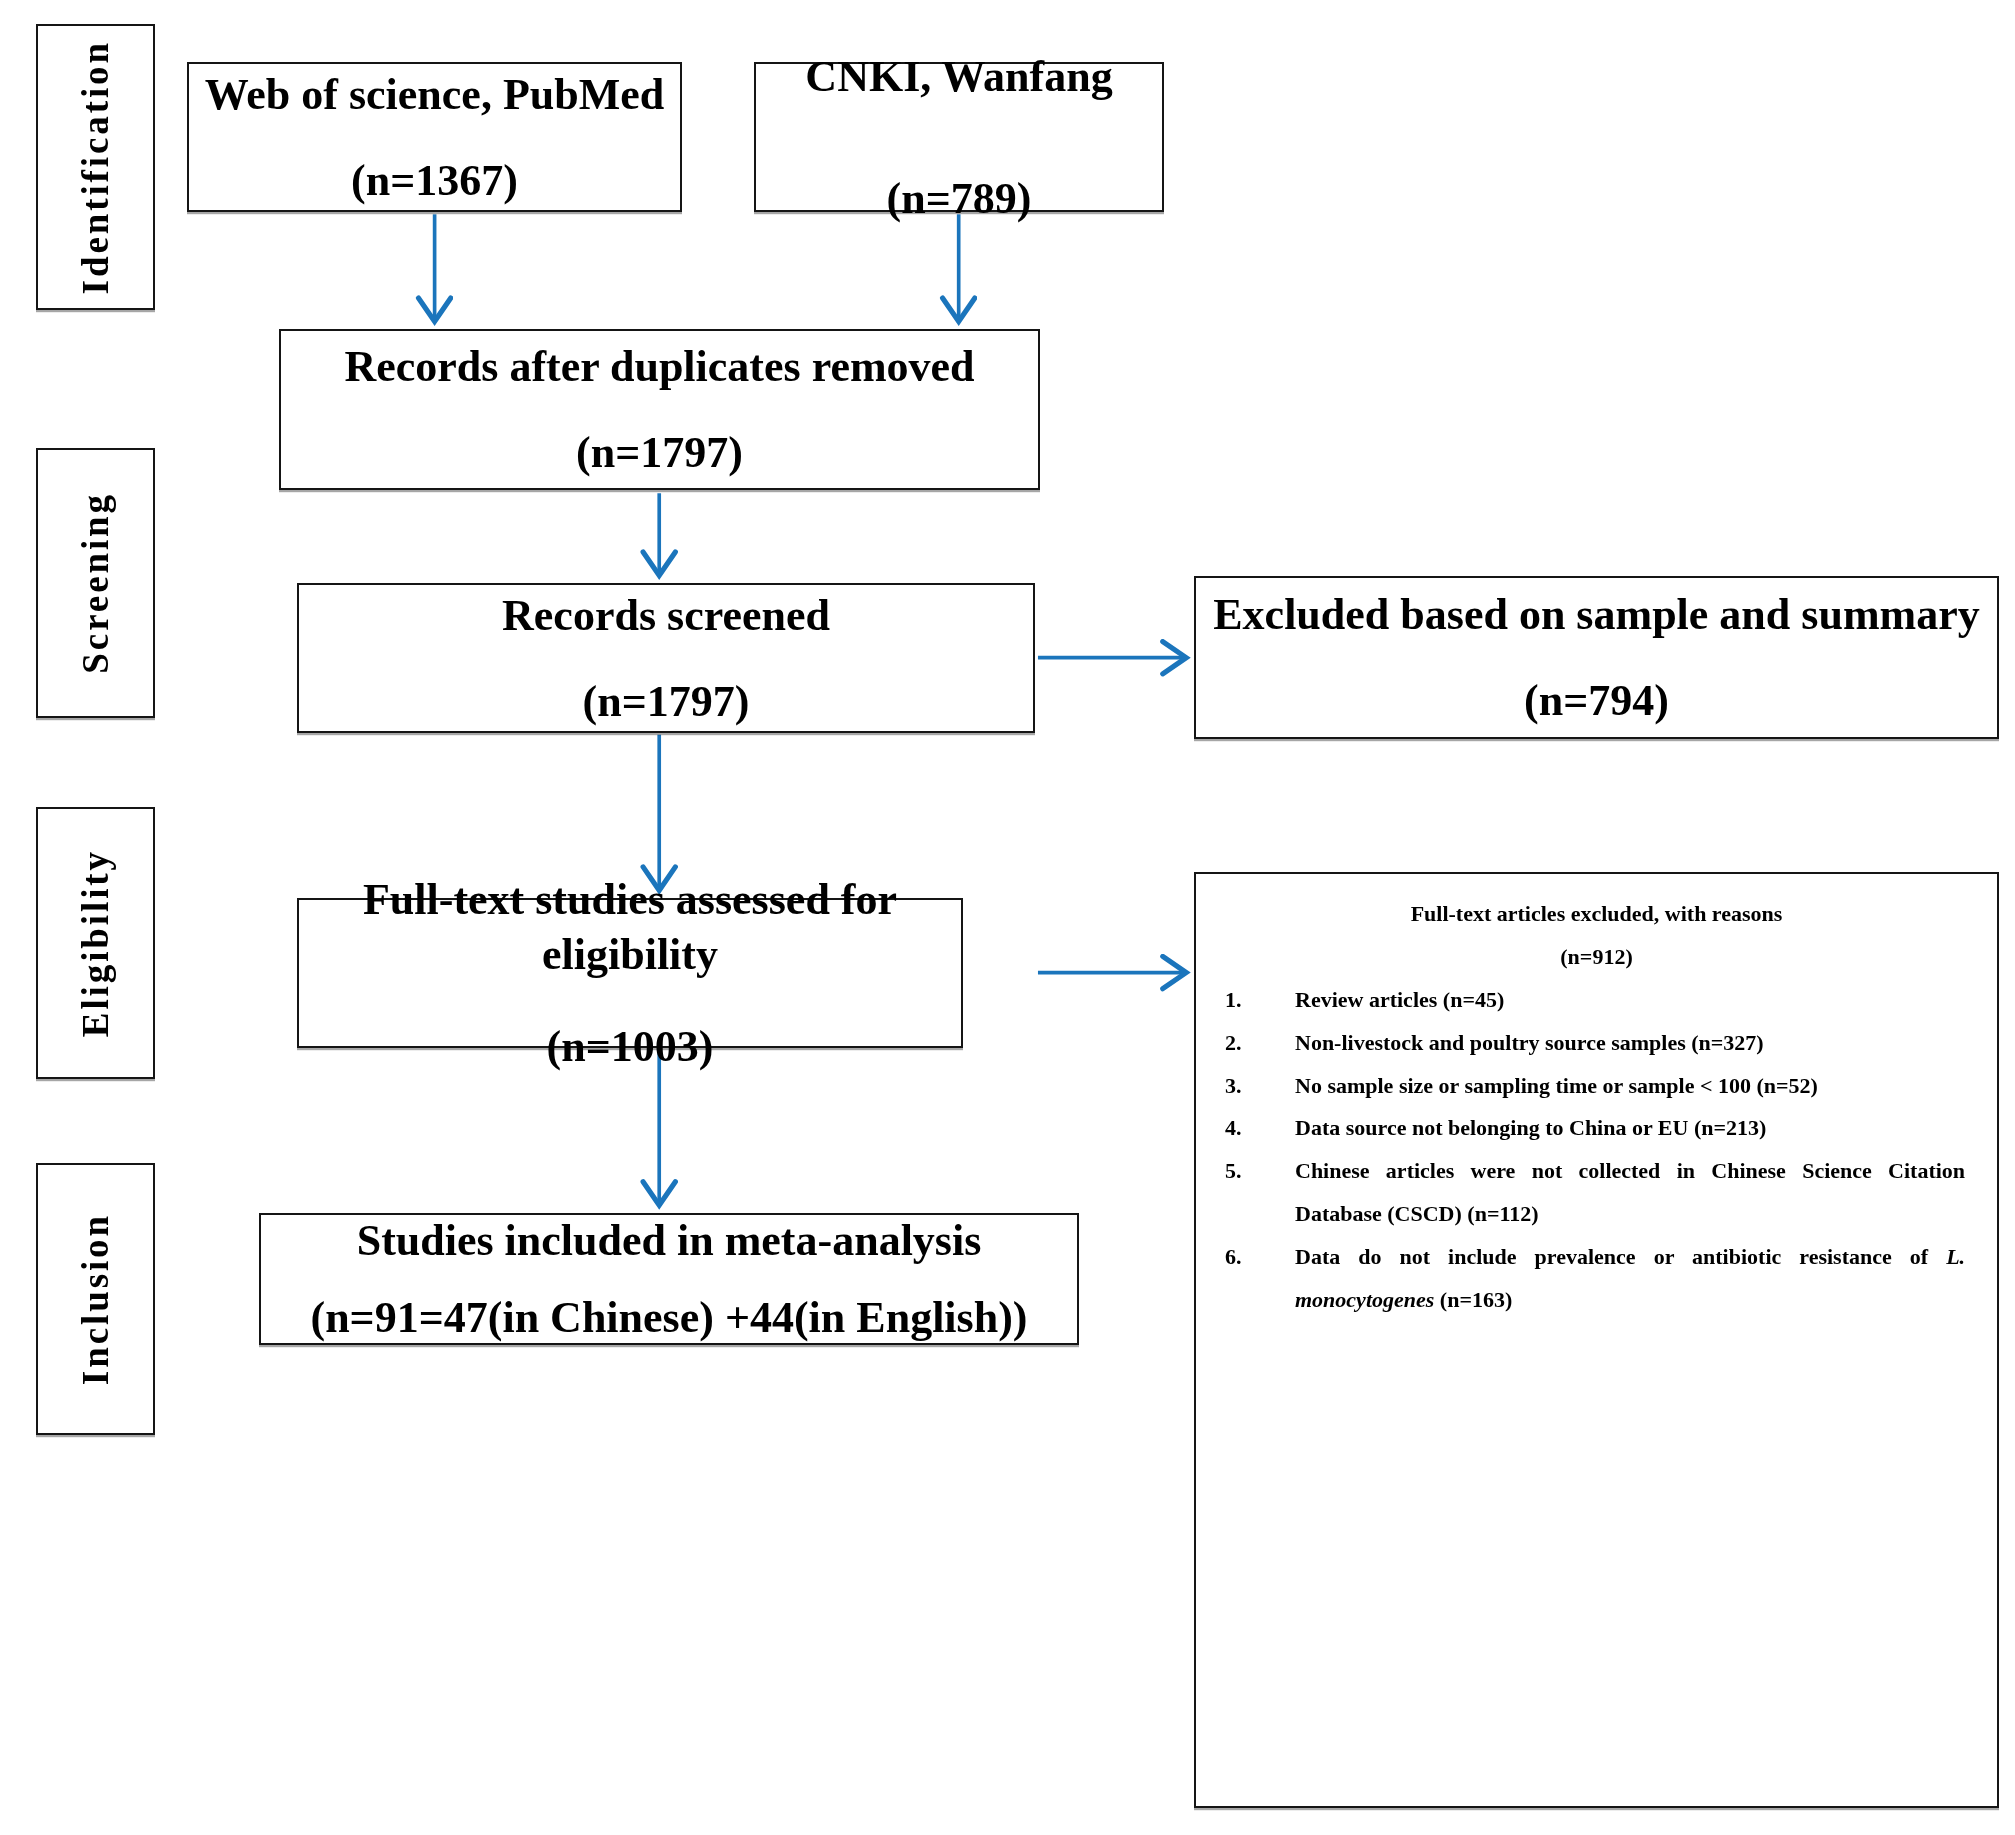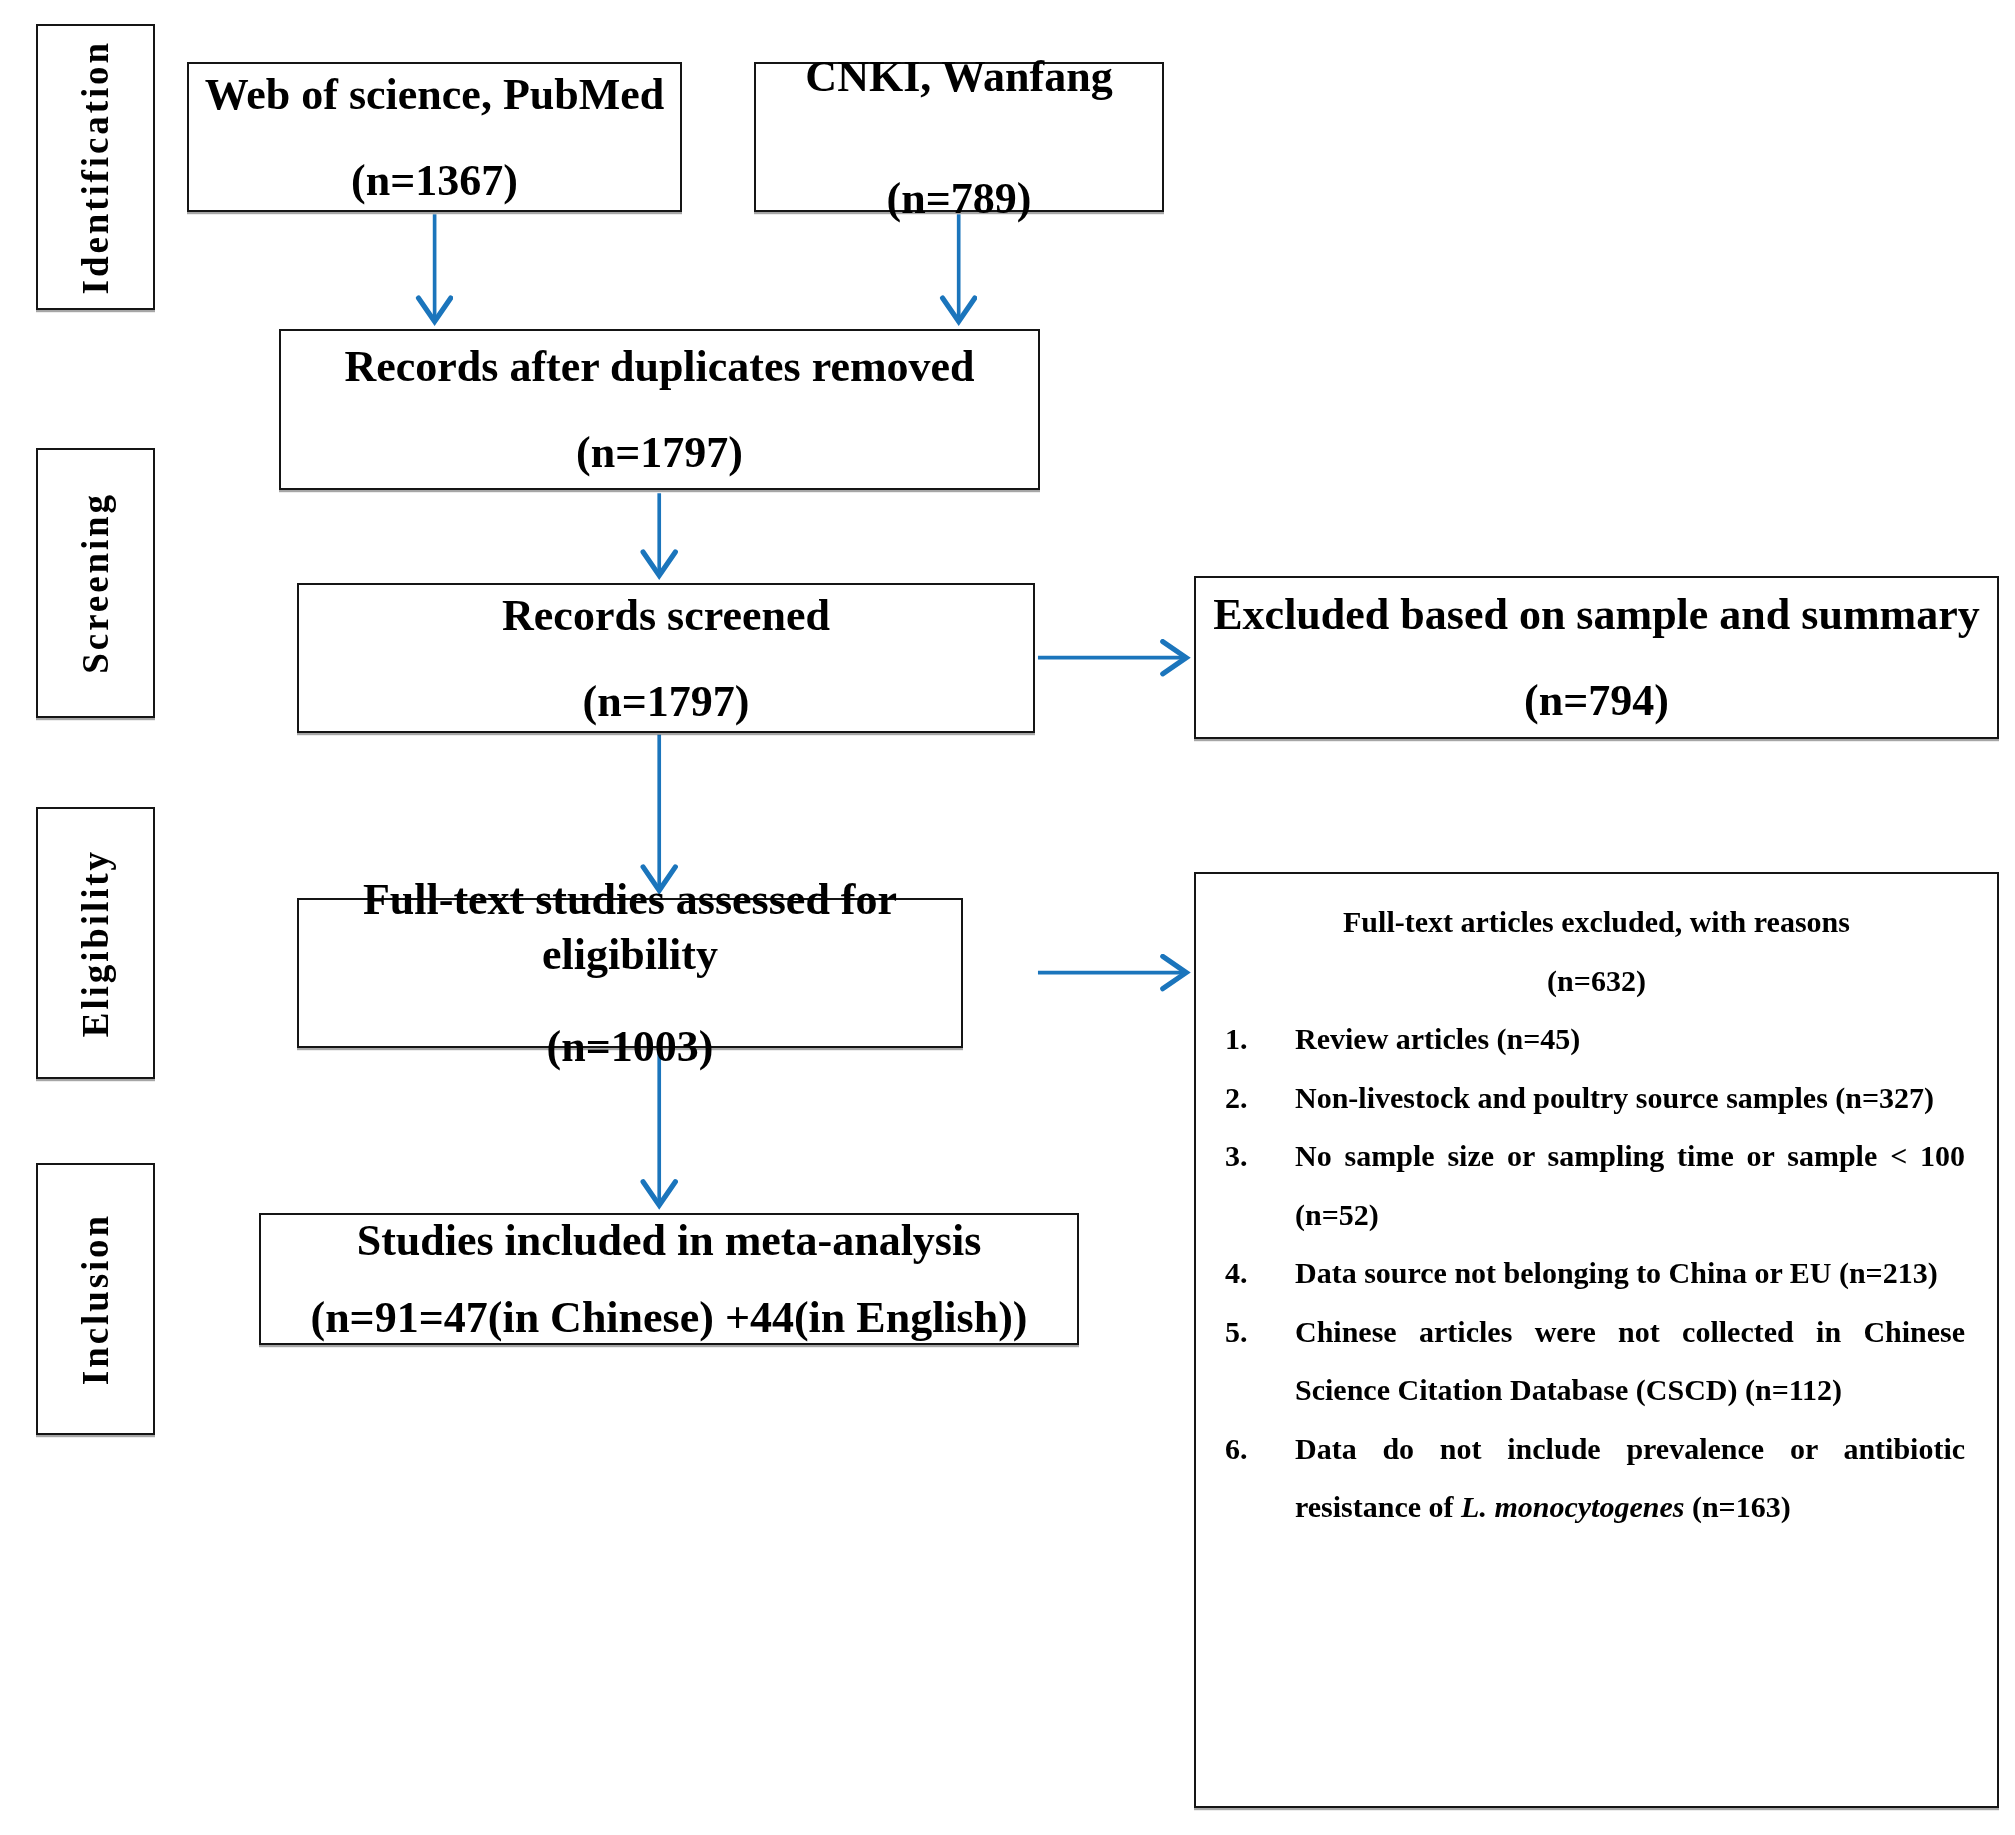--- a/index.html
+++ b/index.html
@@ -49,21 +49,21 @@
   #box-cnki{left:754px;top:62px;width:410px;height:150px;gap:36px;}
   #box-dup{left:279px;top:329px;width:761px;height:161px;}
   #box-screened{left:297px;top:583px;width:738px;height:150px;}
   #box-excluded{left:1194px;top:576px;width:805px;height:163px;}
   #box-fulltext{left:297px;top:898px;width:666px;height:150px;gap:6px;}
   #box-included{left:259px;top:1213px;width:820px;height:132px;}
   #box-reasons{
     left:1194px;top:872px;width:805px;height:936px;
     justify-content:flex-start;
     padding:19px 29px 11.7px 29px;
-    font-size:30px;line-height:1.95;
+    font-size:22px;line-height:1.95;
   }
   #box-reasons .title{text-align:center;}
   #box-reasons .count{text-align:center;}
   .reasons-list{width:100%;margin-top:0;}
   .reason{
     display:grid;
     grid-template-columns:70px 1fr;
     text-align:left;
     line-height:1.95;
   }
@@ -135,21 +135,21 @@
     <span class="l2">(n=1003)</span>
   </div>
 
   <div class="box" id="box-included">
     <span class="l1">Studies included in meta-analysis</span>
     <span class="l2" style="margin-top:22px">(n=91=47(in Chinese) +44(in English))</span>
   </div>
 
   <div class="box" id="box-reasons">
     <div class="title">Full-text articles excluded, with reasons</div>
-    <div class="count">(n=632)</div>
+    <div class="count">(n=912)</div>
     <div class="reasons-list">
         <div class="reason">
           <span class="num">1.</span>
           <span class="body"><span>Review articles (n=45)</span></span>
         </div>
         <div class="reason">
           <span class="num">2.</span>
           <span class="body"><span>Non-livestock and poultry source samples (n=327)</span></span>
         </div>
         <div class="reason">

